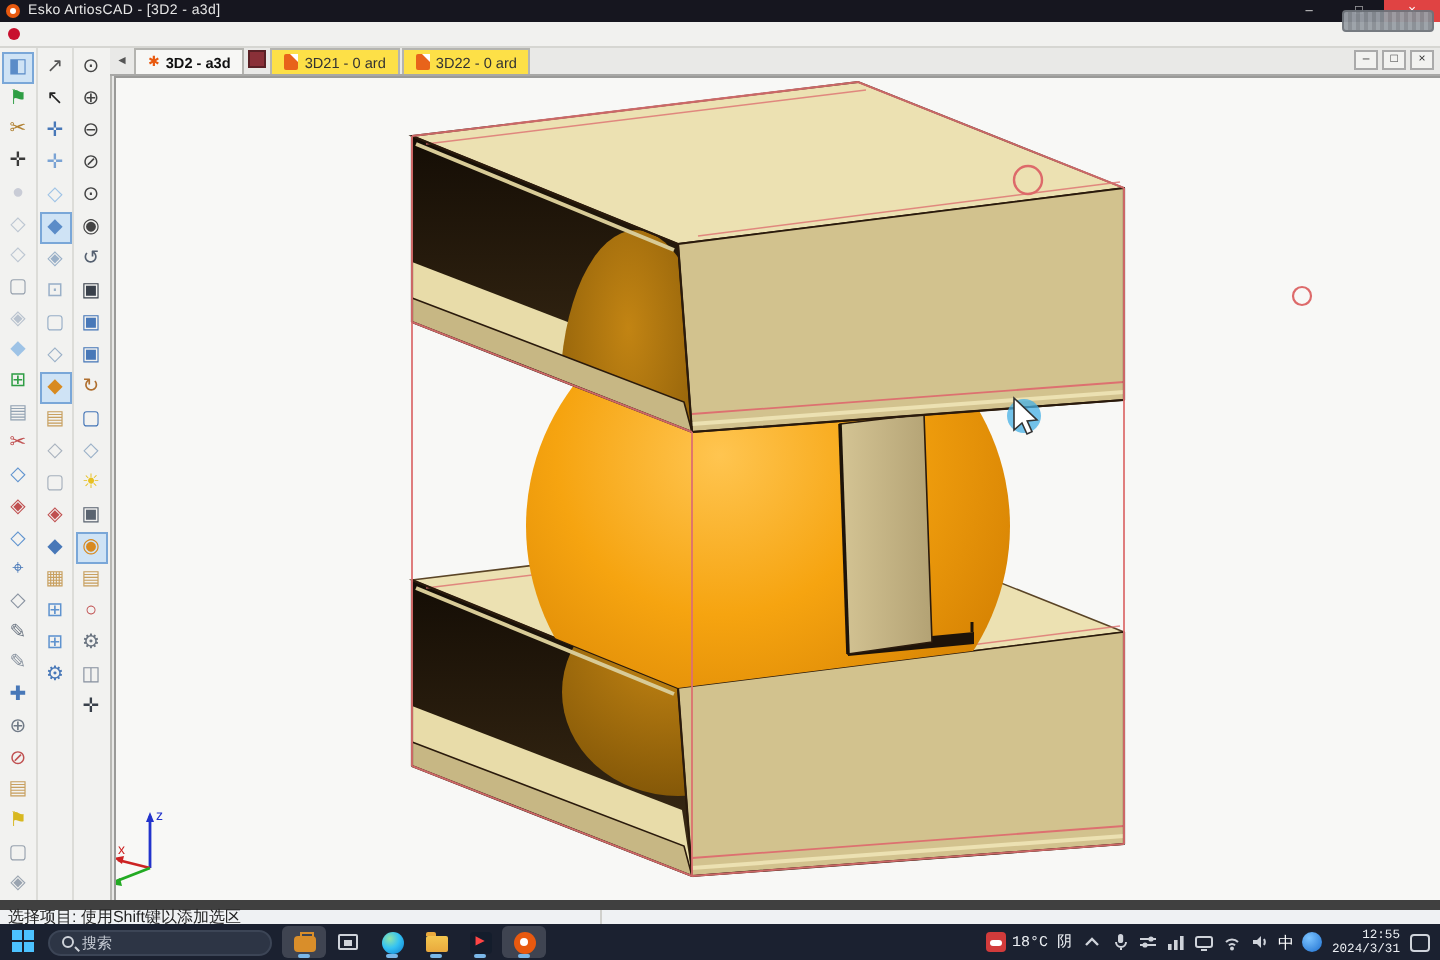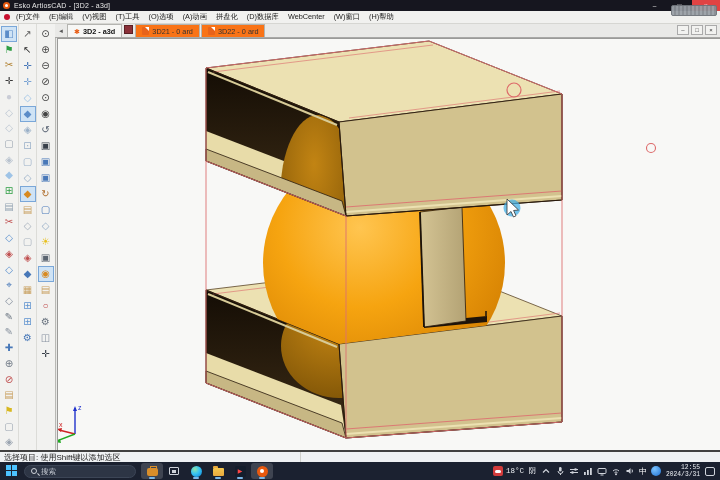--- a/index.html
+++ b/index.html
@@ -27,21 +27,21 @@
     background:#878c93; border-radius:2px; opacity:.95;
     background-image:repeating-linear-gradient(90deg,#9aa0a7 0 2px,#878c93 2px 4px);
     border:1px solid #6f747b; }
 
   
   .tabbar { position:absolute; left:55px; top:24px; width:665px; height:14px;
     background:var(--tabbar); border-bottom:1px solid #a8a8a6; display:flex; align-items:flex-end; }
   .tab-scroll { width:10px; height:11px; margin:0 1px 1px 1px; font-size:6px; color:#555;
     display:flex; align-items:center; justify-content:center; }
   .tab { height:13px; display:flex; align-items:center; gap:3px; padding:0 6px;
-    font-size:7.3px; color:#333; background:#f97316; border:1px solid #b4b4b0; border-bottom:none; margin-right:1px; }
+    font-size:7.3px; color:#333; background:#fde047; border:1px solid #b4b4b0; border-bottom:none; margin-right:1px; }
   .tab.active { background:#f7f7f5; font-weight:bold; color:#111; }
   .tab-ic { display:inline-block; }
   .esko-star { color:#e8590f; font-size:7px; line-height:7px; }
   .ard-doc { width:7px; height:8px; background:#e8631a; border-radius:1px; position:relative; }
   .ard-doc::after { content:""; position:absolute; right:0; top:0; border:2px solid #fff;
     border-left-color:transparent; border-bottom-color:transparent; }
   .tab-swatch { width:9px; height:9px; background:#8a3038; border:1px solid #5a2025; margin:0 2px 2px 1px; align-self:center; }
   .child-controls { margin-left:auto; display:flex; gap:2px; padding:0 3px 2px 0; }
   .cw-btn { width:12px; height:10px; background:#f2f2f0; border:1px solid #aaa; font-size:6px;
     display:flex; align-items:center; justify-content:center; color:#333; }
@@ -54,21 +54,21 @@
   .ticon { width:16px; height:16px; line-height:15px; text-align:center; font-size:10px; cursor:default; }
   .ticon.sel { background:var(--sel-blue); border:1px solid #7aa7d8; line-height:13px; }
 
   
   .canvas { position:absolute; left:57px; top:38px; width:663px; height:412px;
     background:var(--canvas); border-top:1px solid #9a9a98; border-left:1px solid #9a9a98; }
   .canvas svg { position:absolute; left:0; top:0; }
 
   
   .statusbar { position:absolute; left:0; top:450px; width:720px; height:12px;
-    background:var(--status); border-top:2px solid #404040; display:flex; align-items:center;
+    background:var(--status); border-top:5px solid #404040; display:flex; align-items:center;
     font-size:8px; color:#222; padding-left:4px; }
   .sb-seg { height:100%; border-left:1px solid #d0d0cc; margin-left:180px; }
 
   
   .taskbar { position:absolute; left:0; top:462px; width:720px; height:18px;
     background:var(--taskbar); display:flex; color:#dfe3e8; }
   .tb-left { display:flex; align-items:center; gap:5px; padding-left:6px; }
   .start-btn { width:13px; height:13px; display:grid; grid-template-columns:5px 5px; grid-template-rows:5px 5px; gap:1px; }
   .start-btn i { background:#4cc2ff; }
   .search-pill { width:112px; height:13px; background:#2d3545; border:1px solid #3c4556; border-radius:7px;
@@ -114,33 +114,20 @@
     <span class="title-text">Esko ArtiosCAD - [3D2 - a3d]</span>
     <div class="win-controls">
       <div class="win-btn">–</div>
       <div class="win-btn">□</div>
       <div class="win-btn close">×</div>
     </div>
   </div>
 
   <div class="menubar">
     <span class="menu-logo"></span>
-    <div class="menu-items" id="menu-items">
-        <span class="mi">(F)文件</span>
-        <span class="mi">(E)编辑</span>
-        <span class="mi">(V)视图</span>
-        <span class="mi">(T)工具</span>
-        <span class="mi">(O)选项</span>
-        <span class="mi">(A)动画</span>
-        <span class="mi">拼盘化</span>
-        <span class="mi">(D)数据库</span>
-        <span class="mi">WebCenter</span>
-        <span class="mi">(W)窗口</span>
-        <span class="mi">(H)帮助</span>
-      </div>
     <div class="hover-badge"></div>
   </div>
 
   <div class="toolbars">
     <div class="tcol" id="tcol1">
         <div class="ticon sel" style="color: rgb(91, 140, 200);">◧</div>
         <div class="ticon" style="color: rgb(47, 158, 68);">⚑</div>
         <div class="ticon" style="color: rgb(176, 128, 48);">✂</div>
         <div class="ticon" style="color: rgb(58, 58, 58);">✛</div>
         <div class="ticon" style="color: rgb(201, 204, 214);">●</div>

